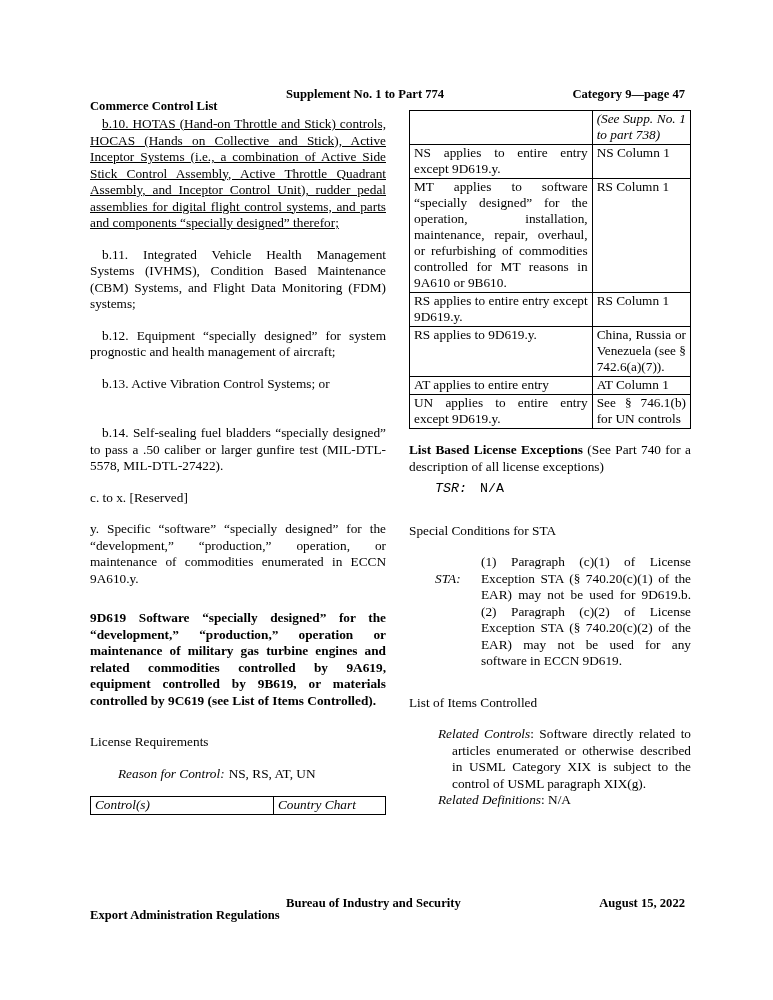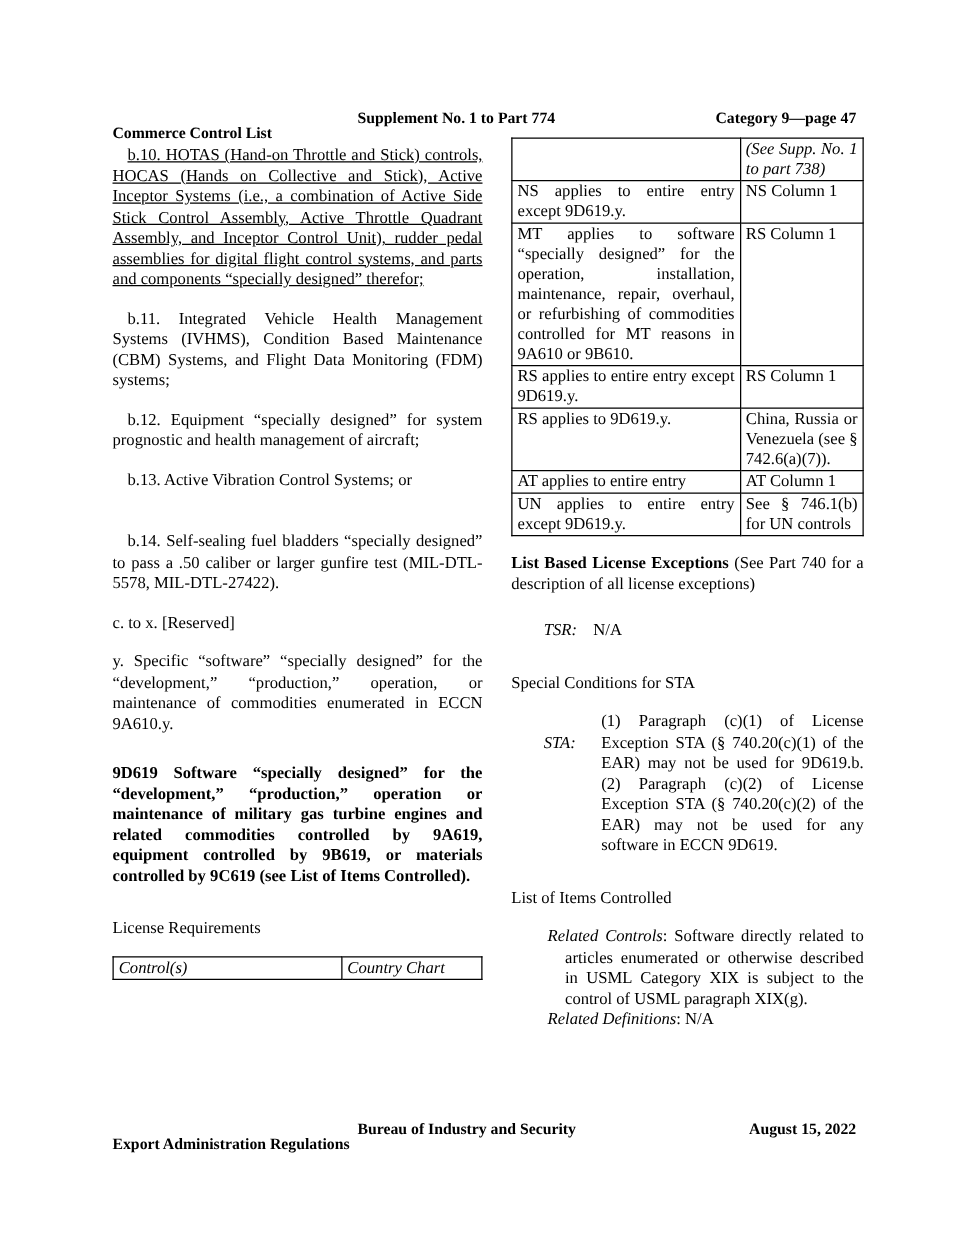--- a/index.html
+++ b/index.html
@@ -36,21 +36,21 @@
   .reason .it{margin-right:4px;}
   table.ctable{border-collapse:collapse;width:100%;font-size:13.3px;line-height:16px;padding-left:15px;}
   table.ctable td{border:1px solid #000;vertical-align:top;padding:0 4px 1px 4px;text-align:justify;}
   td.center{text-align:center;}
   .control-table{margin-top:14px;}
   .control-table td:first-child{width:62%;}
   .control-table td:last-child{width:38%;}
   .chart-table td:first-child{width:65%;}
   .chart-table td:last-child{width:35%;}
   .listbased{margin-top:13px;text-align:justify;}
-  .tsr{margin-top:21px;padding-left:26px;}
+  .tsr{margin-top:6px;padding-left:26px;font-family:Liberation Mono, monospace;}
   .tsr-val{margin-left:13px;}
   .sta-block{position:relative;margin-top:15px;padding-left:72px;}
   .sta-label{position:absolute;left:26px;top:17px;font-style:italic;}
   .hang{padding-left:43px;text-indent:-14px;text-align:justify;}
   .hang-first{margin-top:15px;}
 </style>
 </head>
 <body>
 
 <div class="page-header">
@@ -64,20 +64,23 @@
   <div class="col col-left">
     <p class="para indent mt-first">b.10.  HOTAS (Hand-on Throttle and Stick) controls, HOCAS (Hands on Collective and Stick), Active Inceptor Systems (i.e., a combination of Active Side Stick Control Assembly, Active Throttle Quadrant Assembly, and Inceptor Control Unit), rudder pedal assemblies for digital flight control systems, and parts and components “specially designed” therefor;</p>
     <p class="para indent mt">b.11.  Integrated Vehicle Health Management Systems (IVHMS), Condition Based Maintenance (CBM) Systems, and Flight Data Monitoring (FDM) systems;</p>
     <p class="para indent mt">b.12.  Equipment “specially designed” for system prognostic and health management of aircraft;</p>
     <p class="para indent mt">b.13.  Active Vibration Control Systems; or</p>
     <p class="para indent mt-big">b.14.  Self-sealing fuel bladders “specially designed” to pass a .50 caliber or larger gunfire test (MIL-DTL-5578, MIL-DTL-27422).</p>
     <p class="para mt">c. to x.  [Reserved]</p>
     <p class="para mt">y.  Specific “software” “specially designed” for the “development,” “production,” operation, or maintenance of commodities enumerated in ECCN 9A610.y.</p>
     <p class="para bold mt-head">9D619  Software “specially designed” for the “development,” “production,” operation or maintenance of military gas turbine engines and related commodities controlled by 9A619, equipment controlled by 9B619, or materials controlled by 9C619 (see List of Items Controlled).</p>
     <p class="subhead">License Requirements</p>
+    <p class="reason">
+      <span class="it">Reason for Control:</span><span>NS, RS, AT, UN</span>
+    </p>
     <table class="ctable control-table">
       <tbody>
           <tr>
         <td class="center it">Control(s)</td>
         <td class="center it">Country Chart</td>
       </tr>
     </tbody>
       </table>
   </div>
 

